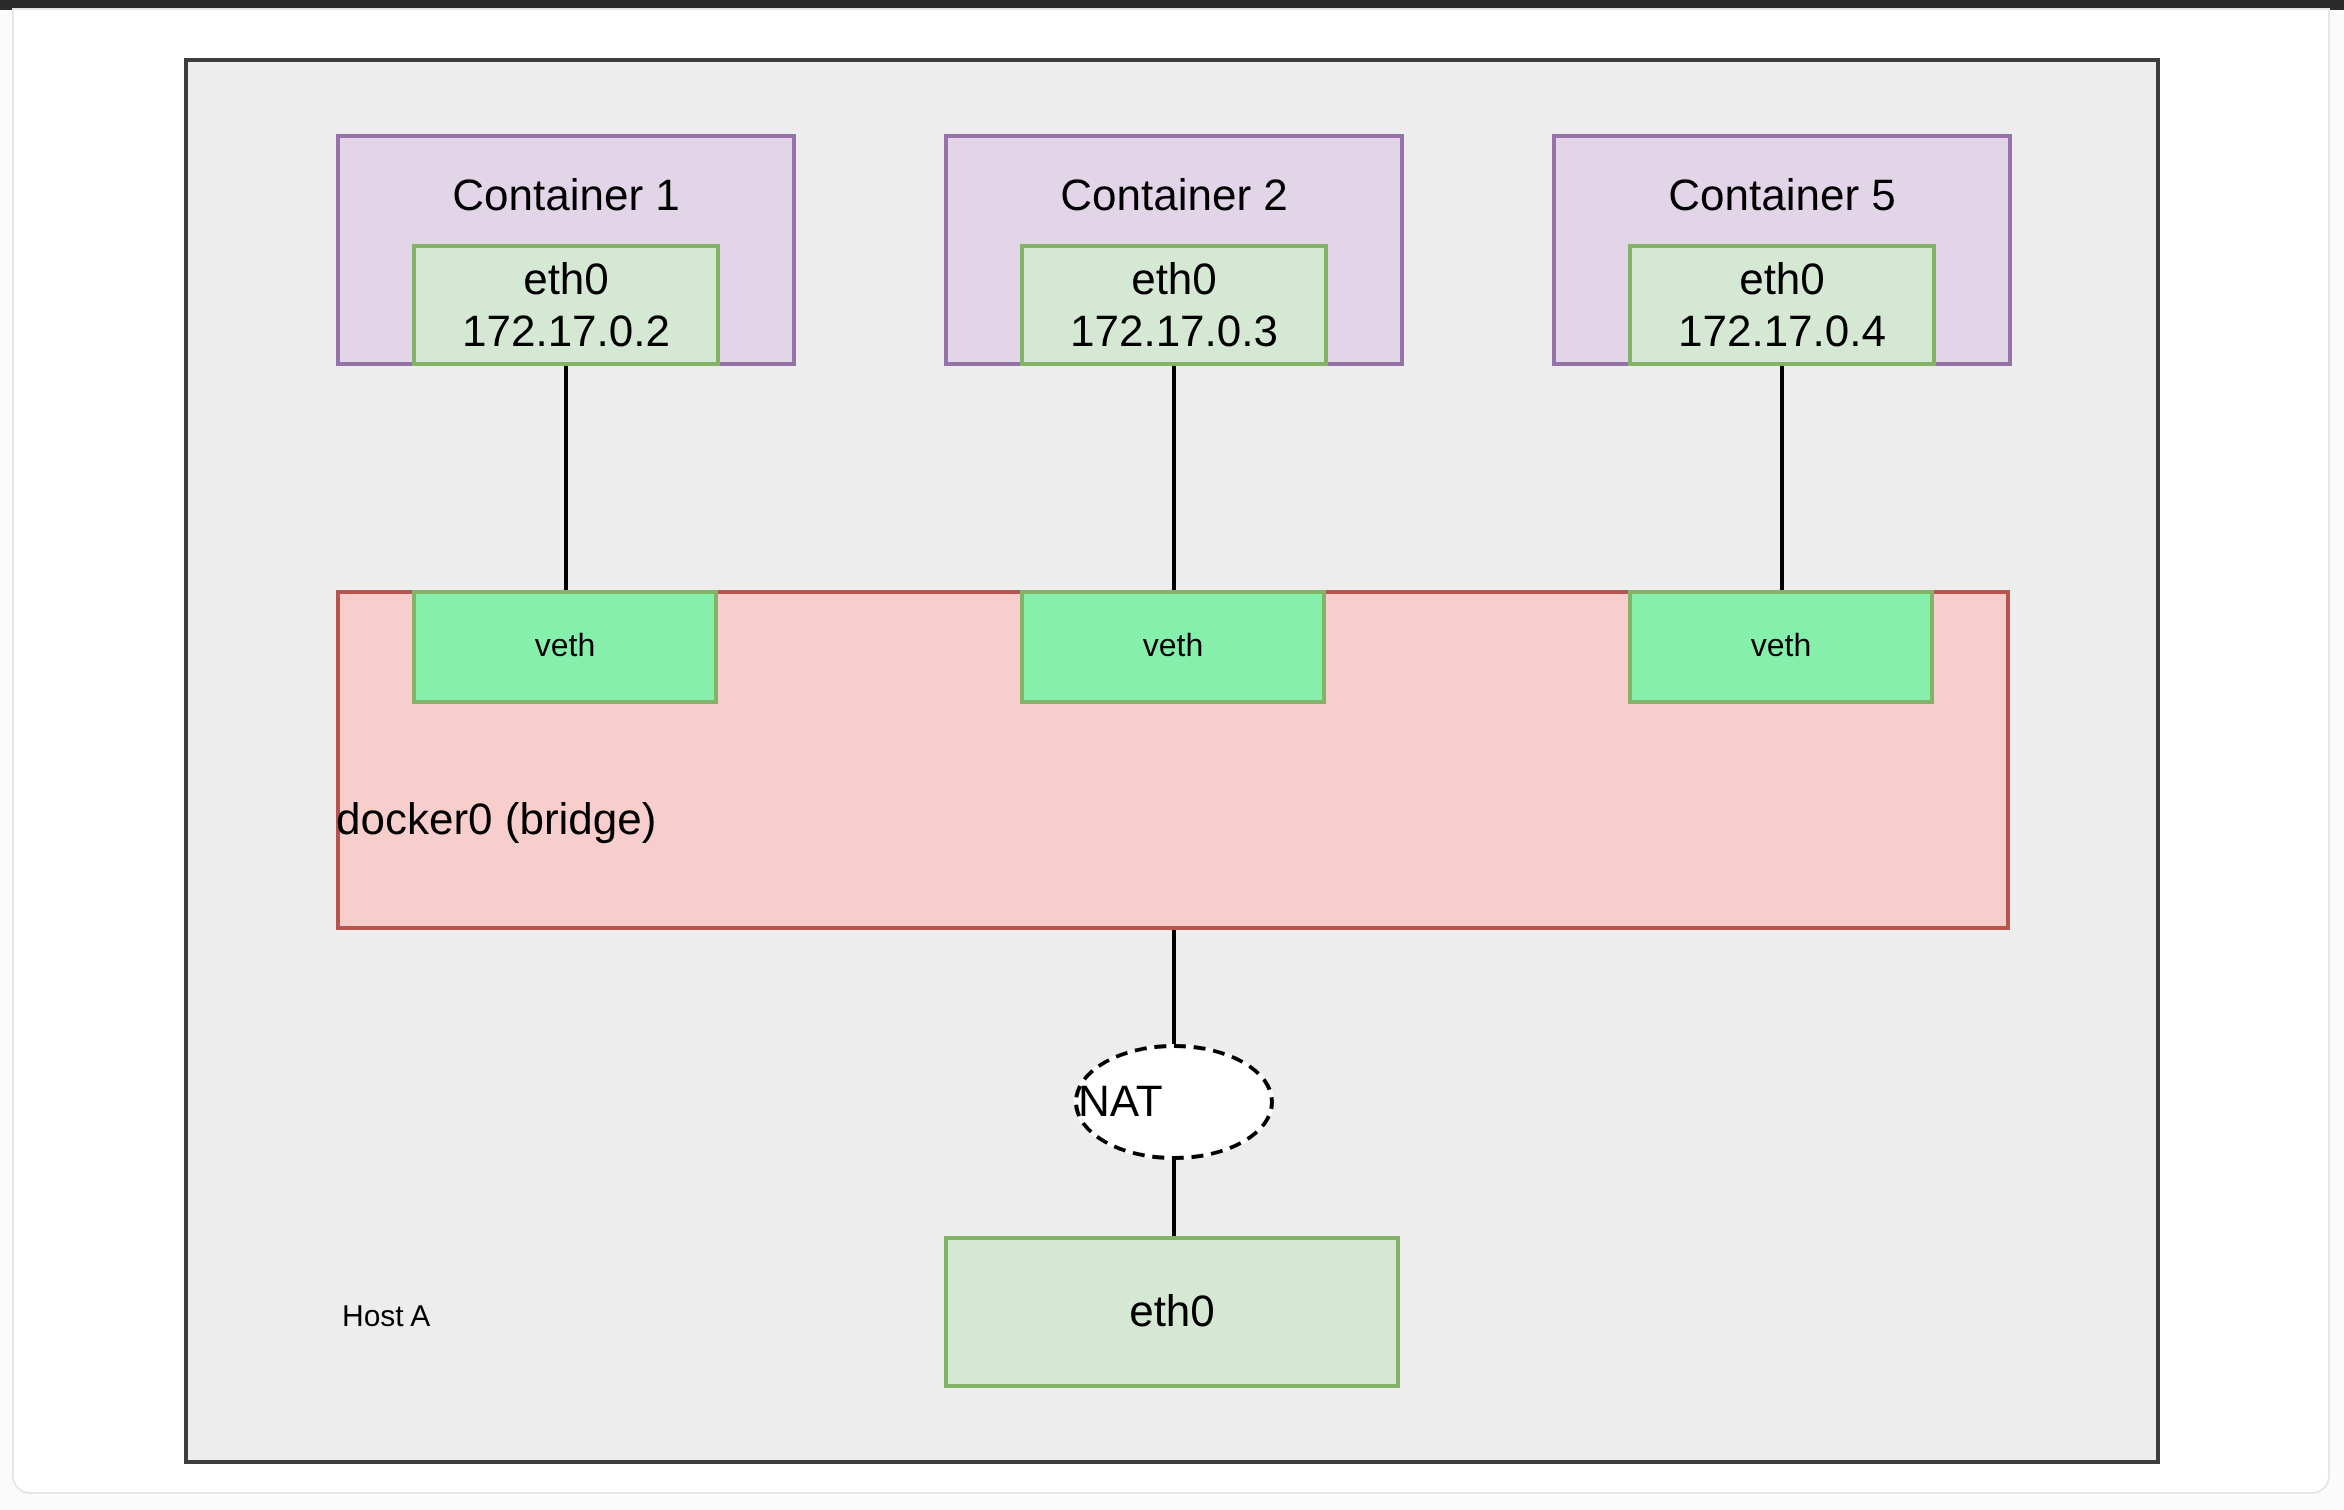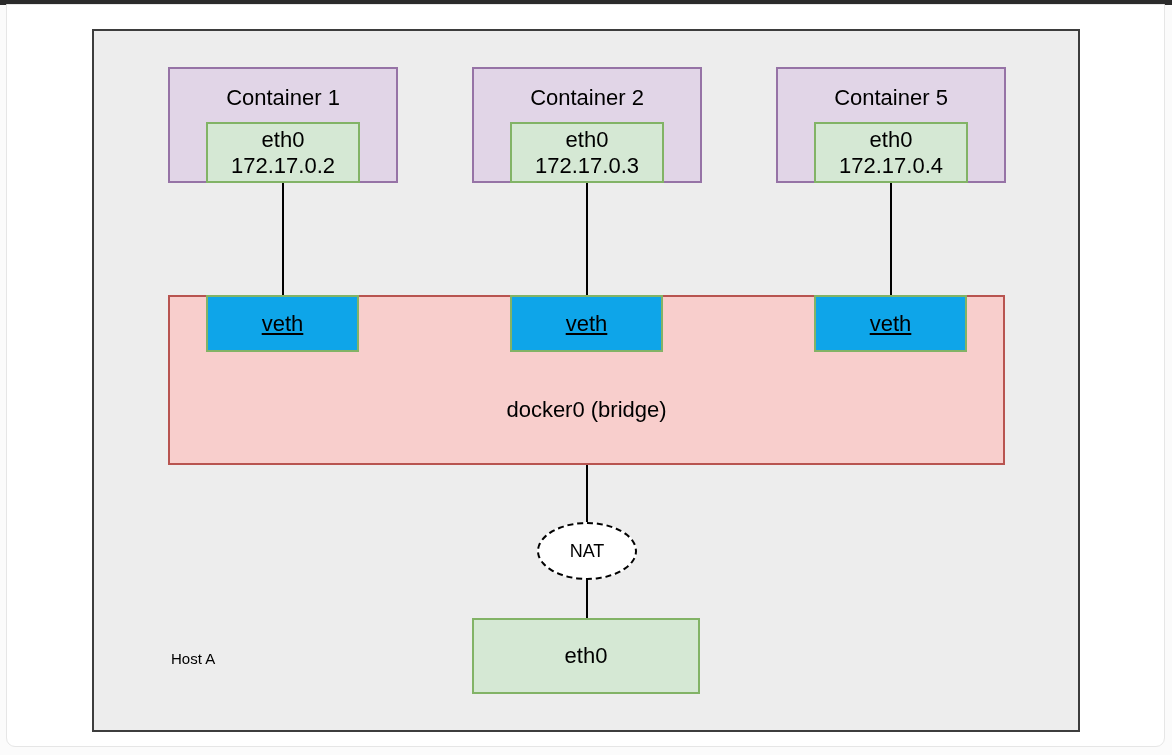--- a/index.html
+++ b/index.html
@@ -61,45 +61,44 @@
   }
 
   .bridge-box {
     position: absolute; left: 168px; top: 295px; width: 837px; height: 170px;
     background: #f8cecc;
     border: 2px solid #b85450;
     z-index: 2;
   }
   .veth-box {
     position: absolute; top: 295px; width: 153px; height: 57px;
-    background: #0ea5e9;
+    background: #86efac;
     border: 2px solid #82b366;
     display: flex; justify-content: center; align-items: center;
-    font-size: 22px;
+    font-size: 16px;
     z-index: 3;
-    text-decoration: underline;
   }
   .v1 { left: 206px; }
   .v2 { left: 510px; }
   .v3 { left: 814px; }
 
   .bridge-label {
     position: absolute; left: 168px; top: 396px; width: 837px;
-    text-align: center;
+    text-align: left;
     font-size: 22px; line-height: 27px;
     z-index: 3;
   }
 
   .nat-ellipse {
     position: absolute; left: 537px; top: 522px; width: 100px; height: 58px;
     background: #ffffff;
     border: 2px dashed #000;
     border-radius: 50%;
-    display: flex; justify-content: center; align-items: center;
-    font-size: 18px;
+    display: flex; align-items: center;
+    font-size: 22px;
     z-index: 3;
   }
 
   .host-eth-box {
     position: absolute; left: 472px; top: 618px; width: 228px; height: 76px;
     background: #d5e8d4;
     border: 2px solid #82b366;
     display: flex; justify-content: center; align-items: center;
     font-size: 22px;
     z-index: 3;

